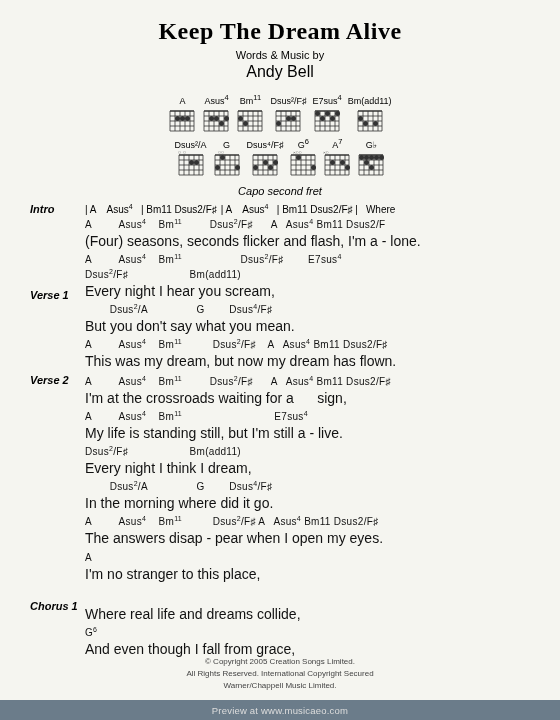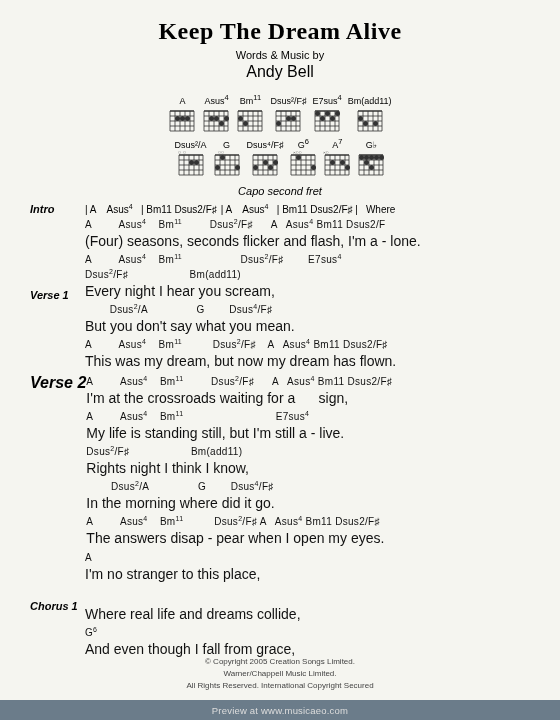--- a/index.html
+++ b/index.html
@@ -420,28 +420,28 @@
         <div class="chord-line">Dsus<sup style="font-size:7px">2</sup>/F♯ &nbsp;&nbsp;&nbsp;&nbsp;&nbsp;&nbsp;&nbsp;&nbsp;&nbsp;&nbsp;&nbsp;&nbsp;&nbsp;&nbsp;&nbsp;&nbsp;&nbsp;&nbsp; Bm(add11)</div>
         <div class="lyric-line">Every night I hear you scream,</div>
         <div class="chord-line">&nbsp;&nbsp;&nbsp;&nbsp;&nbsp;&nbsp;&nbsp; Dsus<sup style="font-size:7px">2</sup>/A &nbsp;&nbsp;&nbsp;&nbsp;&nbsp;&nbsp;&nbsp;&nbsp;&nbsp;&nbsp;&nbsp;&nbsp;&nbsp;&nbsp; G &nbsp;&nbsp;&nbsp;&nbsp;&nbsp;&nbsp; Dsus<sup style="font-size:7px">4</sup>/F♯</div>
         <div class="lyric-line">But you don't say what you mean.</div>
         <div class="chord-line">A &nbsp;&nbsp;&nbsp;&nbsp;&nbsp;&nbsp;&nbsp; Asus<sup style="font-size:7px">4</sup> &nbsp;&nbsp; Bm<sup style="font-size:7px">11</sup> &nbsp;&nbsp;&nbsp;&nbsp;&nbsp;&nbsp;&nbsp;&nbsp; Dsus<sup style="font-size:7px">2</sup>/F♯ &nbsp;&nbsp; A &nbsp; Asus<sup style="font-size:7px">4</sup> Bm11 Dsus2/F♯</div>
         <div class="lyric-line">This was my dream, but now my dream has flown.</div>
       </div>
     </div>
 
     <div class="section" style="margin-bottom:2px;align-items:flex-start;">
-      <div class="section-label" style="font-style:italic;font-weight:bold;min-width:55px;font-size:16px;padding-top:0px;">Verse 2</div>
+      <div class="section-label" style="font-style:italic;font-weight:bold;min-width:55px;font-size:11px;padding-top:0px;">Verse 2</div>
       <div class="section-content">
         <div class="chord-line">A &nbsp;&nbsp;&nbsp;&nbsp;&nbsp;&nbsp;&nbsp; Asus<sup style="font-size:7px">4</sup> &nbsp;&nbsp; Bm<sup style="font-size:7px">11</sup> &nbsp;&nbsp;&nbsp;&nbsp;&nbsp;&nbsp;&nbsp; Dsus<sup style="font-size:7px">2</sup>/F♯ &nbsp;&nbsp;&nbsp;&nbsp; A &nbsp; Asus<sup style="font-size:7px">4</sup> Bm11 Dsus2/F♯</div>
         <div class="lyric-line">I'm at the crossroads waiting for a &nbsp;&nbsp;&nbsp;&nbsp; sign,</div>
         <div class="chord-line">A &nbsp;&nbsp;&nbsp;&nbsp;&nbsp;&nbsp;&nbsp; Asus<sup style="font-size:7px">4</sup> &nbsp;&nbsp; Bm<sup style="font-size:7px">11</sup> &nbsp;&nbsp;&nbsp;&nbsp;&nbsp;&nbsp;&nbsp;&nbsp;&nbsp;&nbsp;&nbsp;&nbsp;&nbsp;&nbsp;&nbsp;&nbsp;&nbsp;&nbsp;&nbsp;&nbsp;&nbsp;&nbsp;&nbsp;&nbsp;&nbsp;&nbsp;&nbsp;&nbsp; E7sus<sup style="font-size:7px">4</sup></div>
         <div class="lyric-line">My life is standing still, but I'm still a - live.</div>
         <div class="chord-line">Dsus<sup style="font-size:7px">2</sup>/F♯ &nbsp;&nbsp;&nbsp;&nbsp;&nbsp;&nbsp;&nbsp;&nbsp;&nbsp;&nbsp;&nbsp;&nbsp;&nbsp;&nbsp;&nbsp;&nbsp;&nbsp;&nbsp; Bm(add11)</div>
-        <div class="lyric-line">Rights night I think I know,</div>
+        <div class="lyric-line">Every night I think I dream,</div>
         <div class="chord-line">&nbsp;&nbsp;&nbsp;&nbsp;&nbsp;&nbsp;&nbsp; Dsus<sup style="font-size:7px">2</sup>/A &nbsp;&nbsp;&nbsp;&nbsp;&nbsp;&nbsp;&nbsp;&nbsp;&nbsp;&nbsp;&nbsp;&nbsp;&nbsp;&nbsp; G &nbsp;&nbsp;&nbsp;&nbsp;&nbsp;&nbsp; Dsus<sup style="font-size:7px">4</sup>/F♯</div>
         <div class="lyric-line">In the morning where did it go.</div>
         <div class="chord-line">A &nbsp;&nbsp;&nbsp;&nbsp;&nbsp;&nbsp;&nbsp; Asus<sup style="font-size:7px">4</sup> &nbsp;&nbsp; Bm<sup style="font-size:7px">11</sup> &nbsp;&nbsp;&nbsp;&nbsp;&nbsp;&nbsp;&nbsp;&nbsp; Dsus<sup style="font-size:7px">2</sup>/F♯ A &nbsp; Asus<sup style="font-size:7px">4</sup> Bm11 Dsus2/F♯</div>
         <div class="lyric-line">The answers disap - pear when I open my eyes.</div>
       </div>
     </div>
 
     <div class="section" style="margin-bottom:2px;align-items:center;">
       <div class="section-label" style="font-style:italic;font-weight:bold;min-width:55px;font-size:11px;padding-top:0px;">Chorus 1</div>
       <div class="section-content">
@@ -451,21 +451,21 @@
         <div class="lyric-line">Where real life and dreams collide,</div>
         <div class="chord-line">G<sup style="font-size:7px">6</sup></div>
         <div class="lyric-line">And even though I fall from grace,</div>
       </div>
     </div>
 
   </div>
 
   <div class="copyright-area">
     <div>© Copyright 2005 Creation Songs Limited.</div>
+    <div>All Rights Reserved. International Copyright Secured</div>
     <div>Warner/Chappell Music Limited.</div>
-    <div>All Rights Reserved. International Copyright Secured</div>
   </div>
 
   <div class="watermark-bar">
     <span>Preview at www.musicaeo.com</span>
   </div>
 
 </div>
 
 </body></html>

